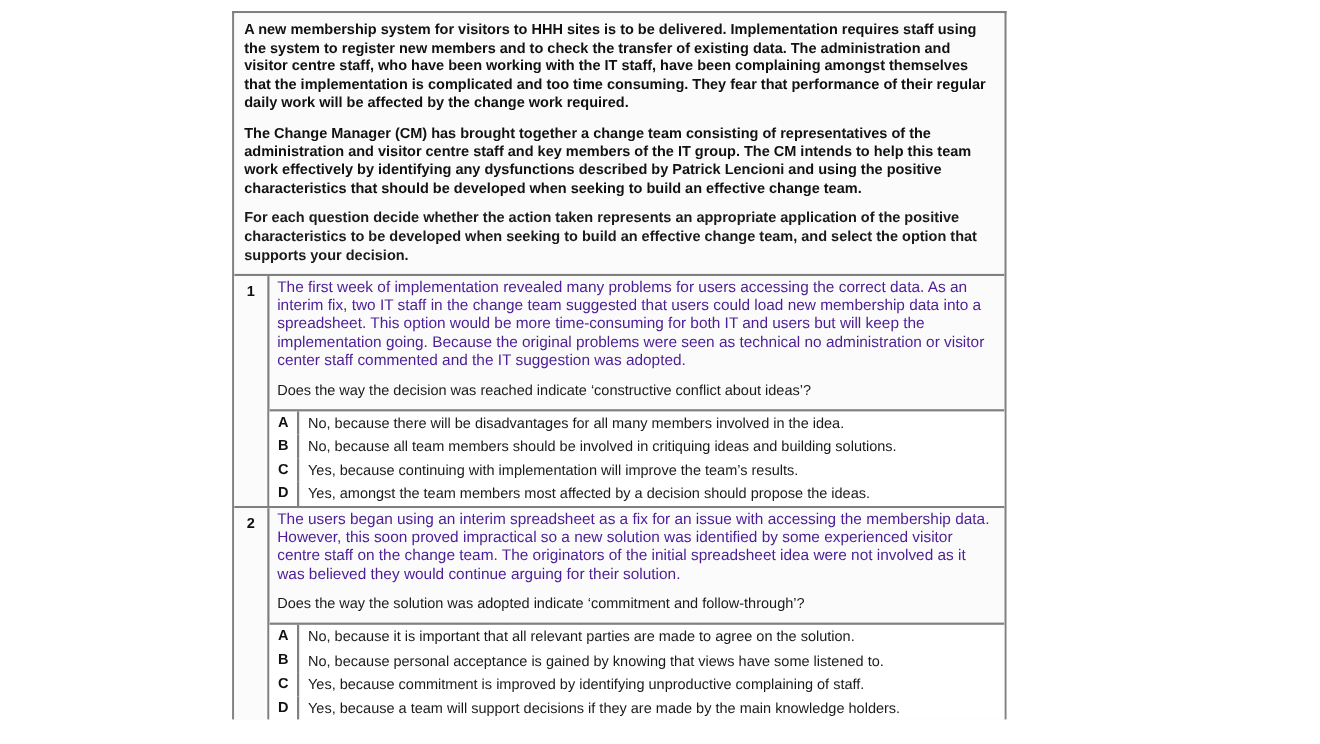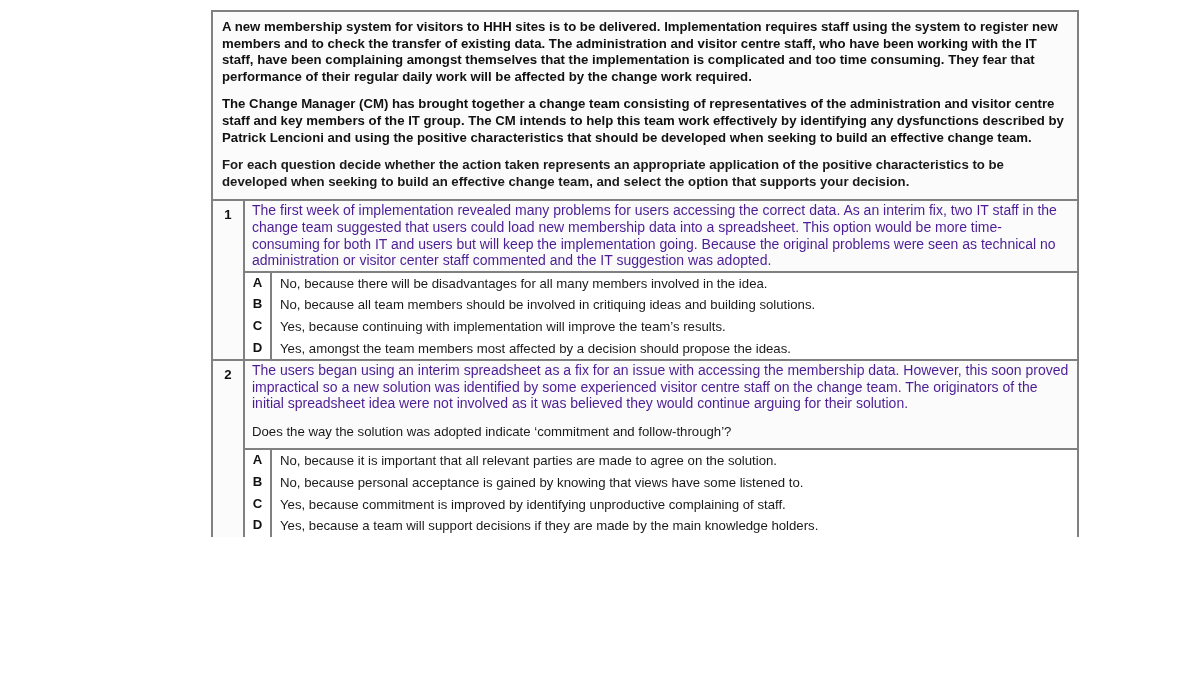--- a/index.html
+++ b/index.html
@@ -11,21 +11,21 @@
     height: 676px;
     background: #ffffff;
     font-family: "Liberation Sans", sans-serif;
     overflow: hidden;
   }
 
   #sheet {
     position: absolute;
     left: 211px;
     top: 10px;
-    width: 868px;
+    width: 704px;
     box-sizing: border-box;
     border: 2px solid #808080;
     border-bottom: none;
     background: #fbfbfb;
   }
 
   
   .intro {
     padding: 7px 10px 9px 9px;
     border-bottom: 2px solid #808080;
@@ -126,20 +126,21 @@
   <div class="intro">
     <p class="bold">A new membership system for visitors to HHH sites is to be delivered. Implementation requires staff using the system to register new members and to check the transfer of existing data. The administration and visitor centre staff, who have been working with the IT staff, have been complaining amongst themselves that the implementation is complicated and too time consuming. They fear that performance of their regular daily work will be affected by the change work required.</p>
     <p class="bold">The Change Manager (CM) has brought together a change team consisting of representatives of the administration and visitor centre staff and key members of the IT group. The CM intends to help this team work effectively by identifying any dysfunctions described by Patrick Lencioni and using the positive characteristics that should be developed when seeking to build an effective change team.</p>
     <p class="plain">For each question decide whether the action taken represents an appropriate application of the positive characteristics to be developed when seeking to build an effective change team, and select the option that supports your decision.</p>
   </div>
 
   <div class="qrow">
     <div class="qnum">1</div>
     <div class="qbody">
       <div class="qstem">The first week of implementation revealed many problems for users accessing the correct data. As an interim fix, two IT staff in the change team suggested that users could load new membership data into a spreadsheet. This option would be more time-consuming for both IT and users but will keep the implementation going. Because the original problems were seen as technical no administration or visitor center staff commented and the IT suggestion was adopted.</div>
+      <div class="qprompt">Does the way the decision was reached indicate ‘constructive conflict about ideas’?</div>
       <div class="options">
         <div class="orow">
           <div class="oletter">A</div>
           <div class="otext">No, because there will be disadvantages for all many members involved in the idea.</div>
         </div>
         <div class="orow">
           <div class="oletter">B</div>
           <div class="otext">No, because all team members should be involved in critiquing ideas and building solutions.</div>
         </div>
         <div class="orow">

